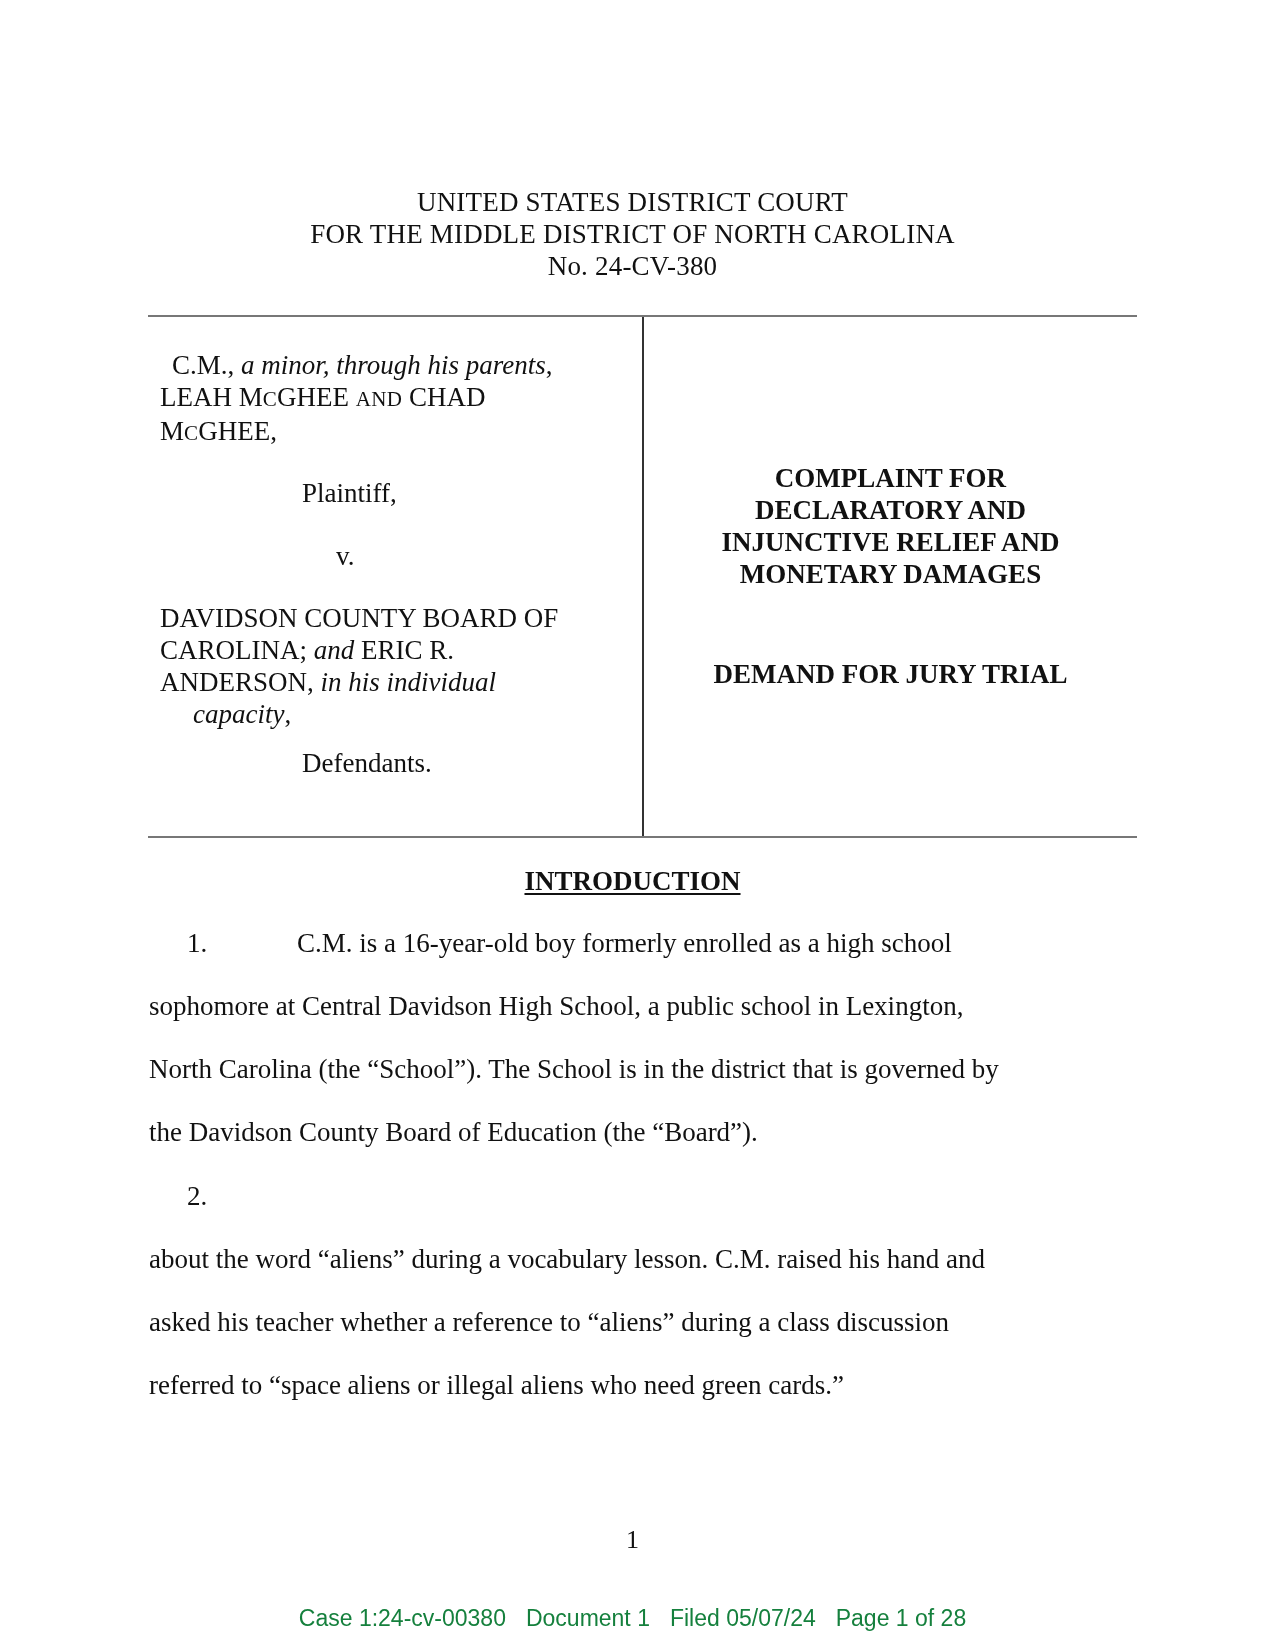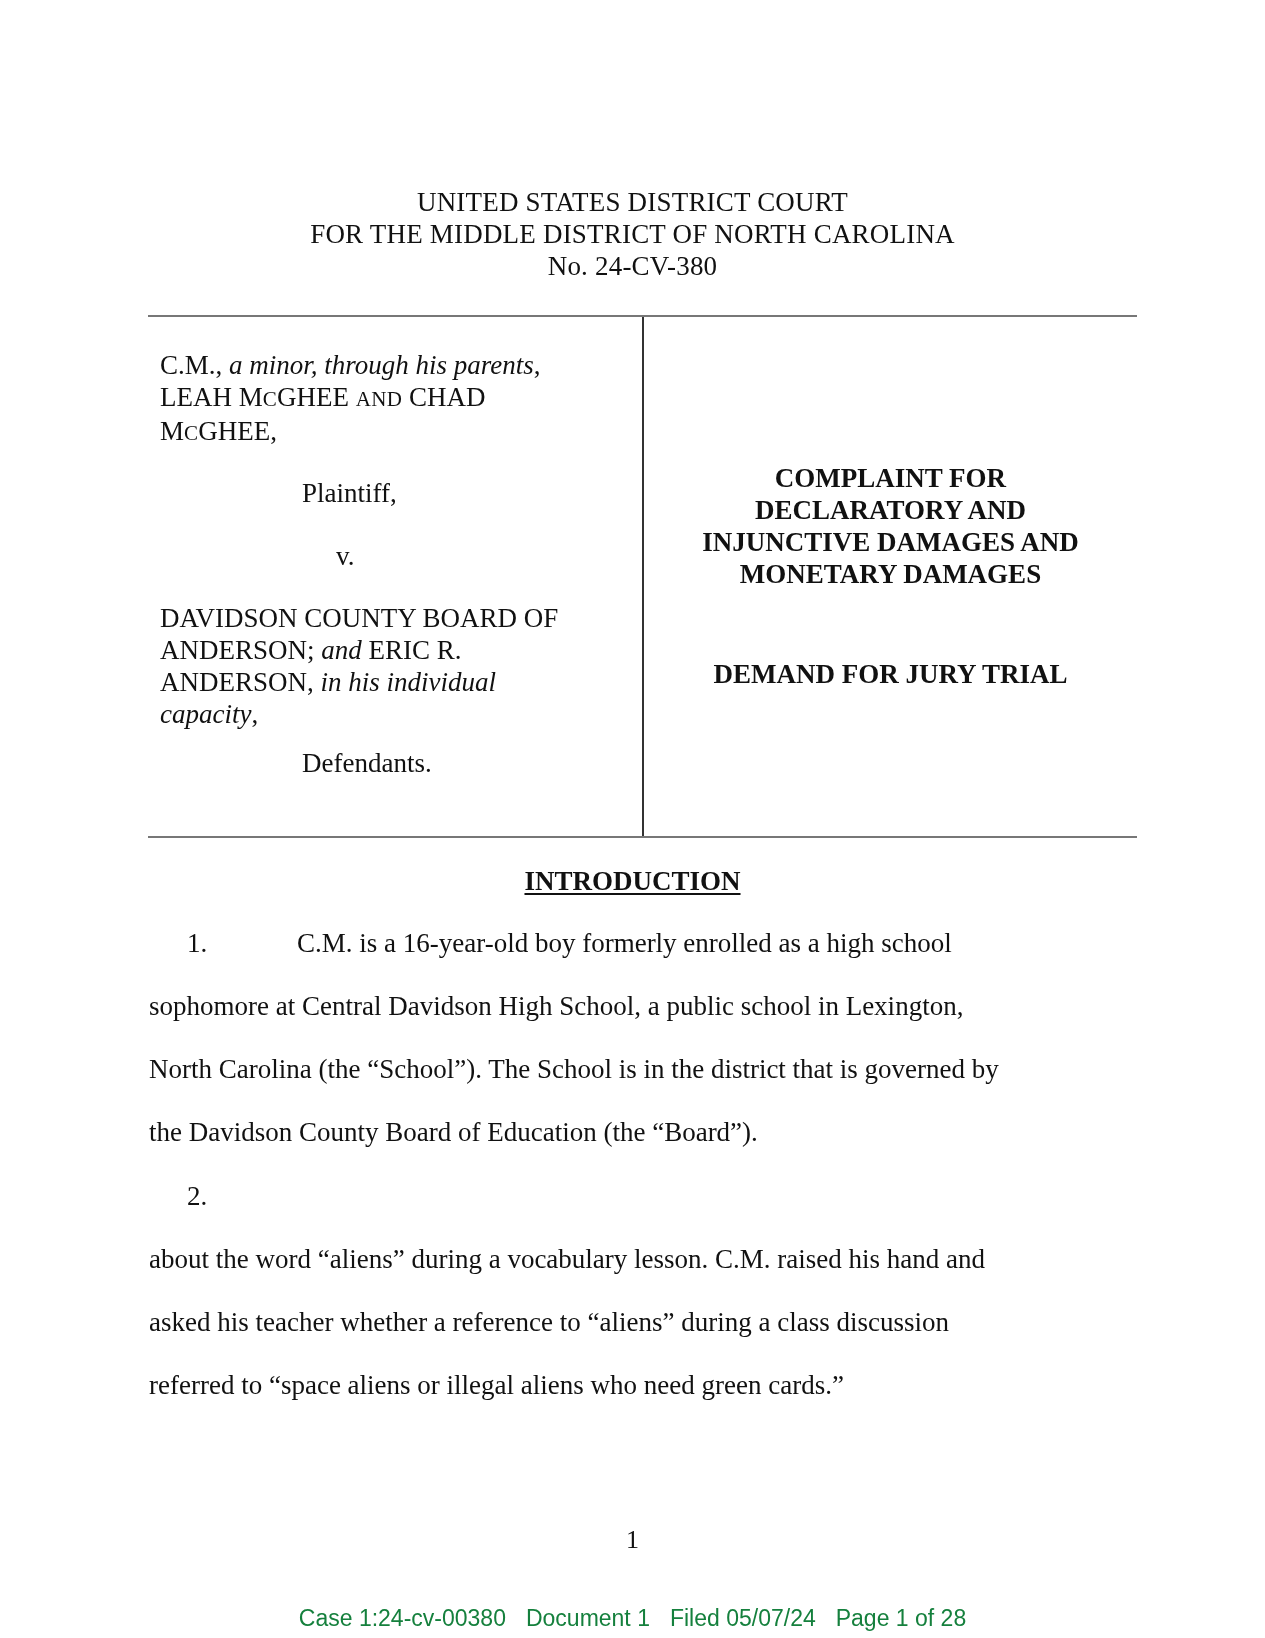--- a/index.html
+++ b/index.html
@@ -160,40 +160,40 @@
     <div>UNITED STATES DISTRICT COURT</div>
     <div>FOR THE MIDDLE DISTRICT OF NORTH CAROLINA</div>
     <div>No. 24-CV-380</div>
   </div>
 
   <div class="caption">
     <div class="divider"></div>
 
     <div class="caption-left">
       <div class="para">
-        <div style="white-space:nowrap;"><span>C.M.,</span><i> a minor, through his parents</i><span>,</span></div>
+        <div style="white-space:nowrap;margin-left:12px;"><span>C.M.,</span><i> a minor, through his parents</i><span>,</span></div>
         <div style="white-space:nowrap;"><span>LEAH M</span><span class="sc">C</span><span>GHEE </span><span class="sc">AND</span><span> CHAD</span></div>
         <div style="white-space:nowrap;"><span>M</span><span class="sc">C</span><span>GHEE,</span></div>
       </div>
       <div class="role" style="margin-top:28px;">Plaintiff,</div>
       <div class="vs" style="margin-top:31px;">v.</div>
       <div class="para" style="margin-top:30px;">
         <div style="white-space:nowrap;">DAVIDSON COUNTY BOARD OF</div>
-        <div style="white-space:nowrap;"><span>ANDERSON; </span><i>and</i><span> ERIC R.</span></div>
+        <div style="white-space:nowrap;"><span>CAROLINA; </span><i>and</i><span> ERIC R.</span></div>
         <div style="white-space:nowrap;"><span>ANDERSON, </span><i>in his individual</i></div>
-        <div style="white-space:nowrap;"><i>capacity</i><span>,</span></div>
+        <div style="white-space:nowrap;margin-left:33px;"><i>capacity</i><span>,</span></div>
       </div>
       <div class="role" style="margin-top:17px;">Defendants.</div>
     </div>
 
     <div class="caption-right">
       <div class="title-block">
         <div>COMPLAINT FOR</div>
         <div>DECLARATORY AND</div>
-        <div>INJUNCTIVE DAMAGES AND</div>
+        <div>INJUNCTIVE RELIEF AND</div>
         <div>MONETARY DAMAGES</div>
       </div>
       <div class="jury">DEMAND FOR JURY TRIAL</div>
     </div>
   </div>
 
   <div class="intro-heading">
     <span>INTRODUCTION</span>
   </div>
 

